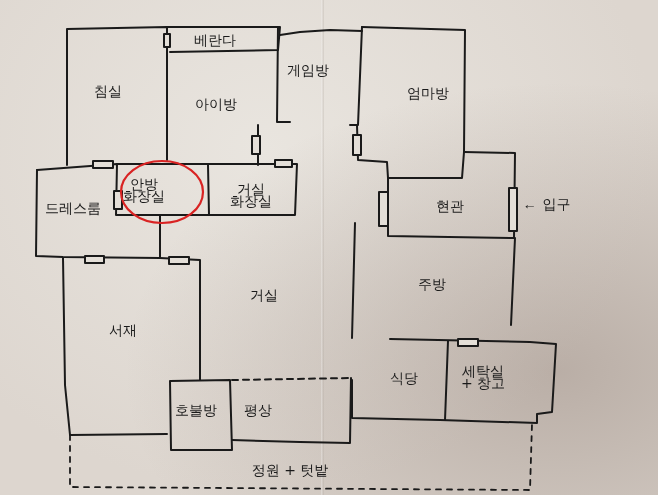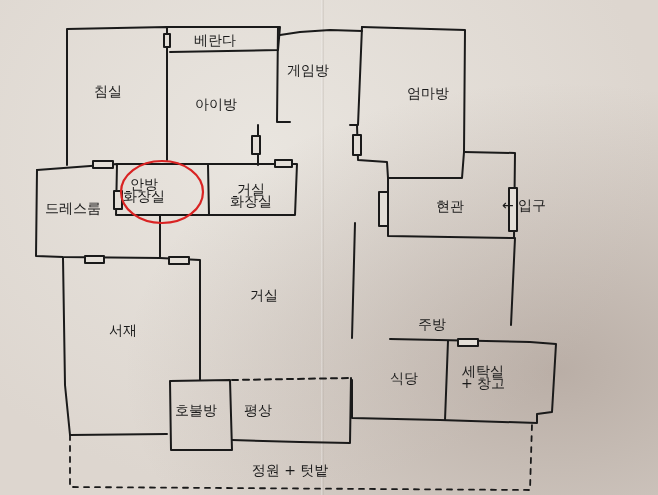--- a/index.html
+++ b/index.html
@@ -91,23 +91,23 @@
   <div class="label" style="left:73px;top:208px;">드레스룸</div>
   <div class="label two" style="left:144px;top:190px;">
     <div>안방</div>
     <div>화장실</div>
   </div>
   <div class="label two" style="left:251px;top:195px;">
     <div>거실</div>
     <div>화장실</div>
   </div>
   <div class="label" style="left:450px;top:206px;">현관</div>
-  <div class="label" style="left:524px;top:205px;">← 입구</div>
+  <div class="label" style="left:548px;top:205px;font-family:Liberation Mono, monospace;">← 입구</div>
   <div class="label" style="left:264px;top:295px;">거실</div>
-  <div class="label" style="left:432px;top:284px;margin-top:40px;">주방</div>
+  <div class="label" style="left:432px;top:284px;">주방</div>
   <div class="label" style="left:123px;top:330px;">서재</div>
   <div class="label" style="left:404px;top:378px;">식당</div>
   <div class="label two" style="left:483px;top:377px;">
     <div>세탁실</div>
     <div>+ 창고</div>
   </div>
   <div class="label" style="left:196px;top:410px;">호불방</div>
   <div class="label" style="left:258px;top:410px;">평상</div>
   <div class="label" style="left:290px;top:470px;">정원 + 텃밭</div>
 </div>

